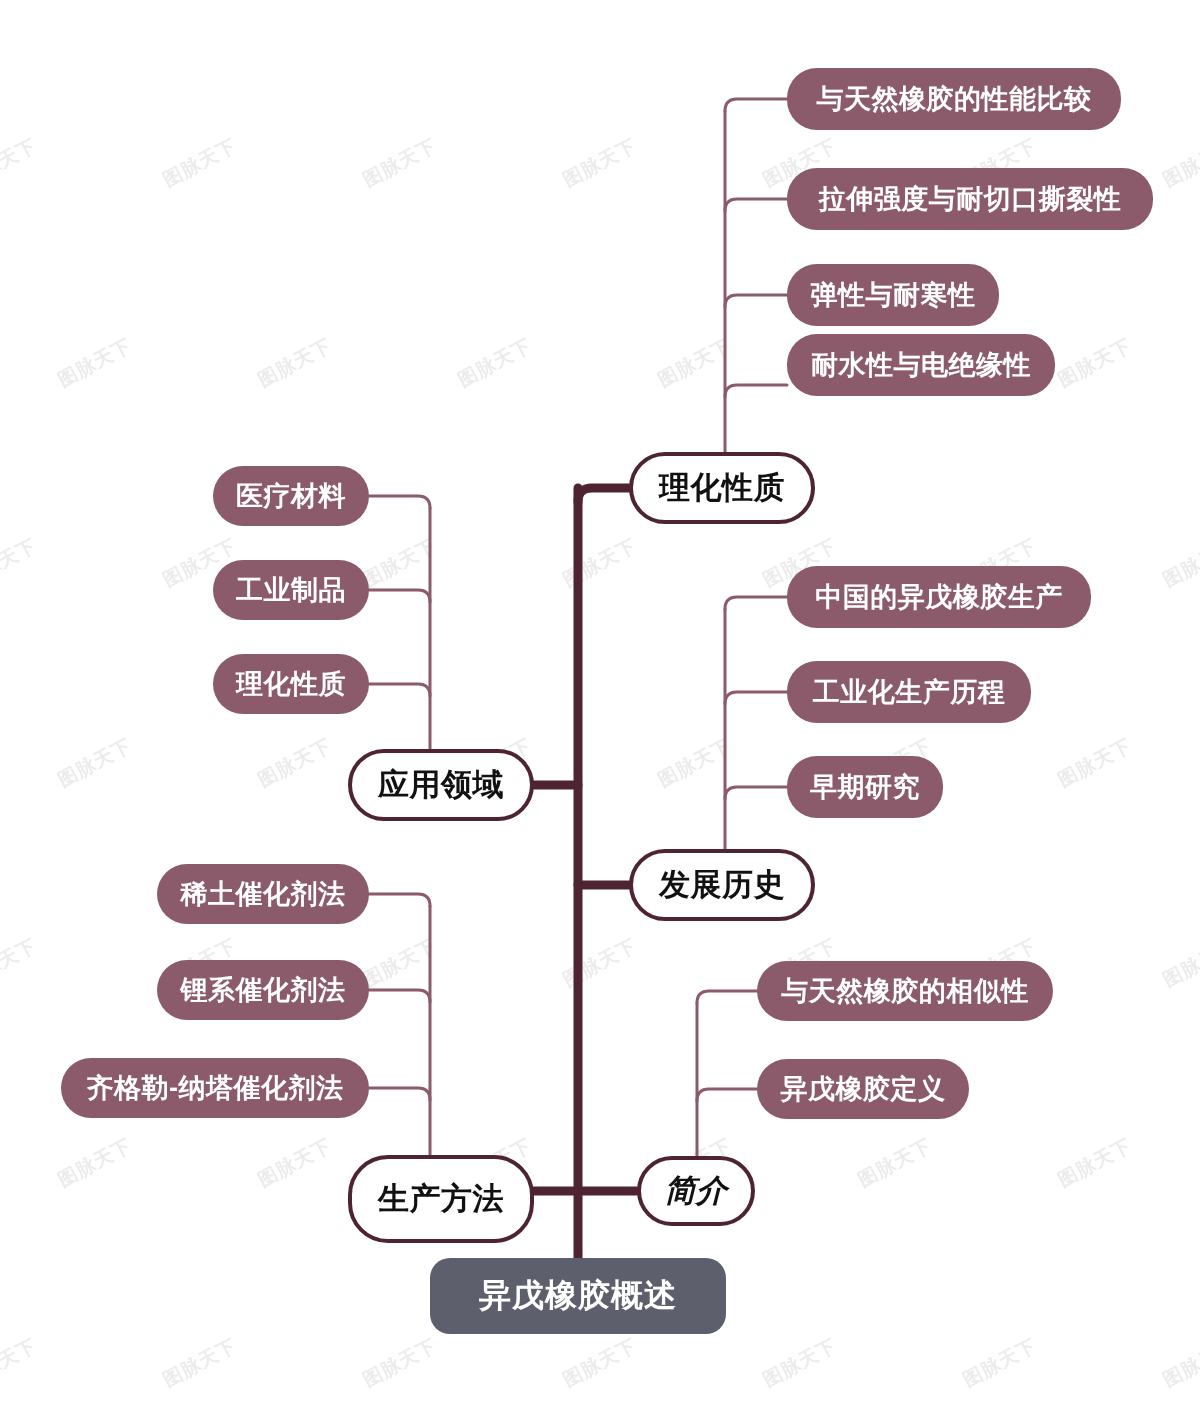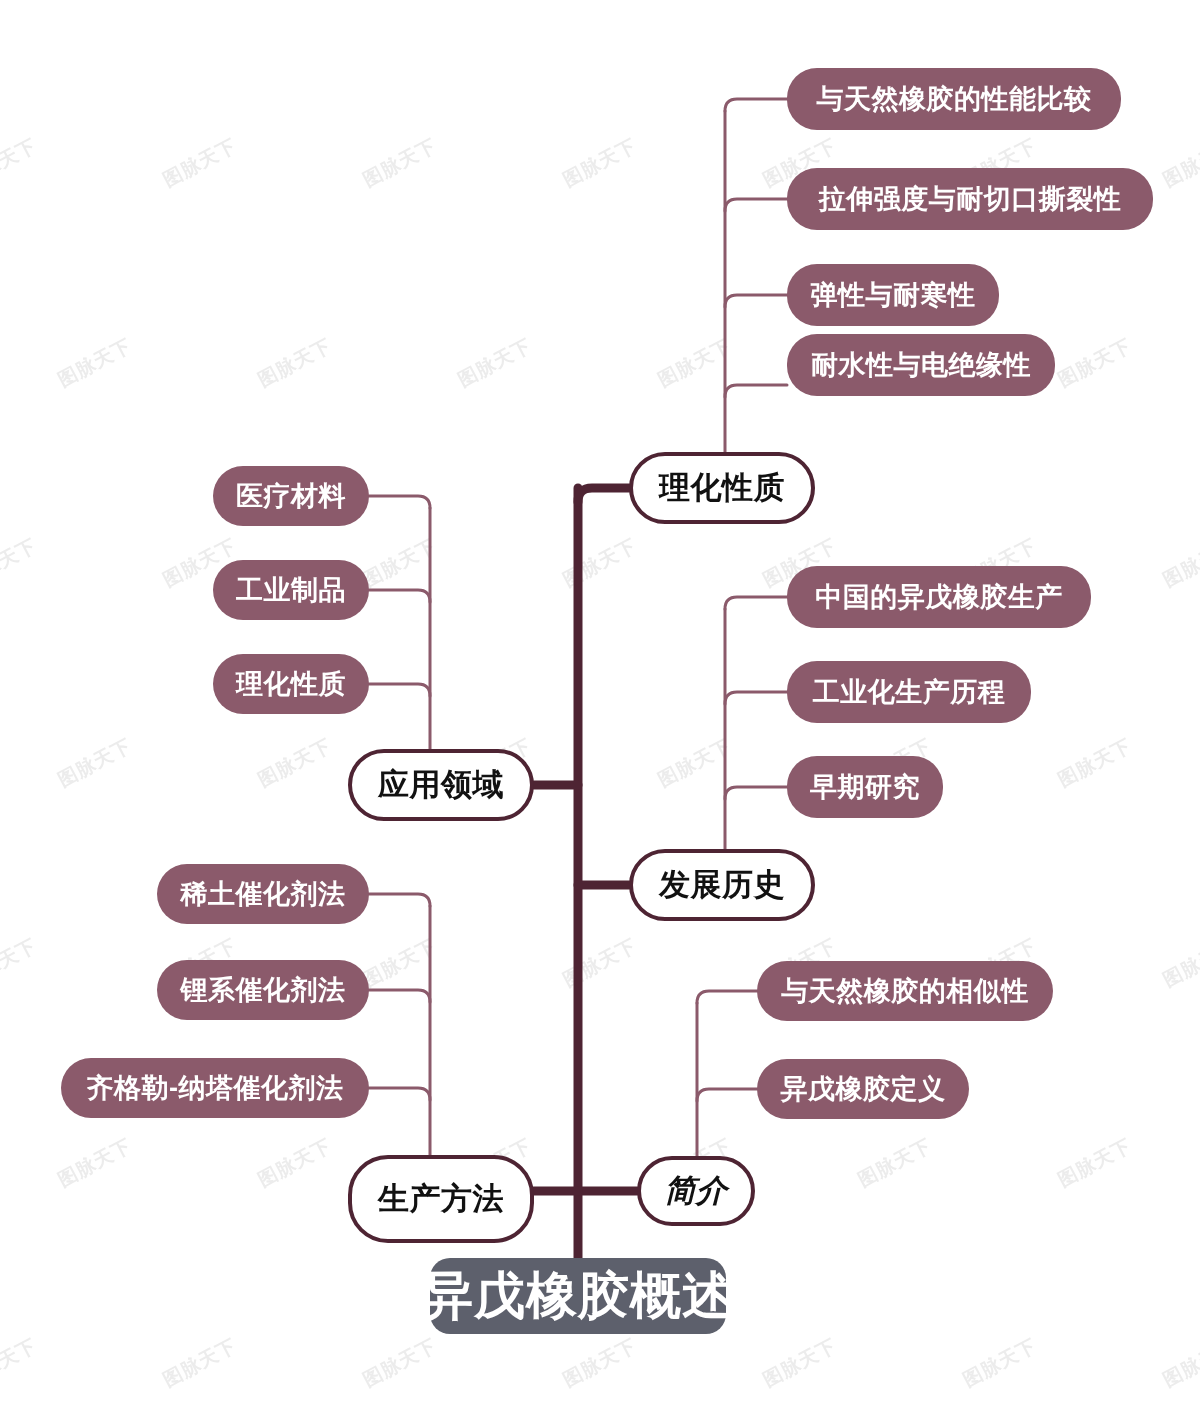--- a/index.html
+++ b/index.html
@@ -50,21 +50,21 @@
     align-items: center;
     justify-content: center;
     box-sizing: border-box;
     white-space: nowrap;
     z-index: 5;
   }
   .node-root {
     background: #5d606c;
     color: #ffffff;
     border-radius: 20px;
-    font-size: 51px;
+    font-size: 32px;
     font-weight: bold;
     letter-spacing: 1px;
   }
   .node-branch {
     background: #ffffff;
     color: #111111;
     border: 4px solid #4e2433;
     border-radius: 40px;
     font-size: 31px;
     font-weight: bold;

